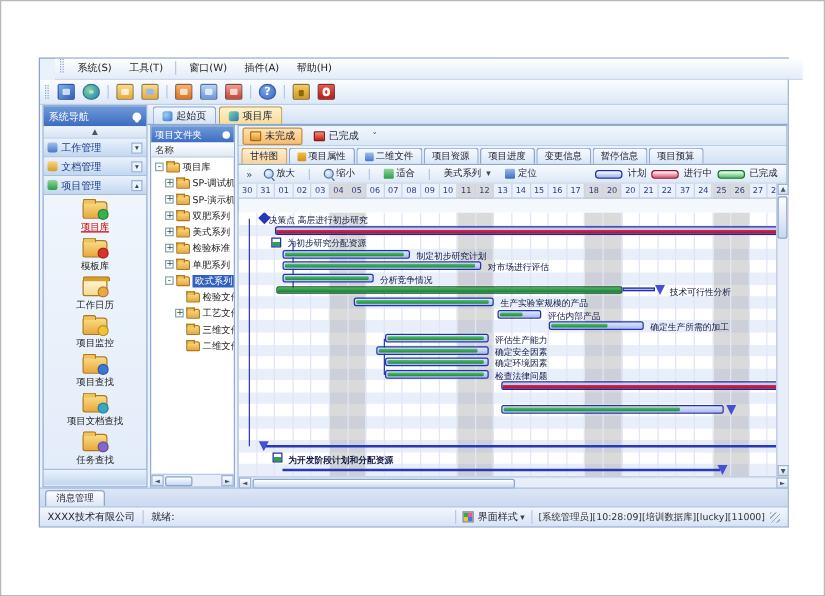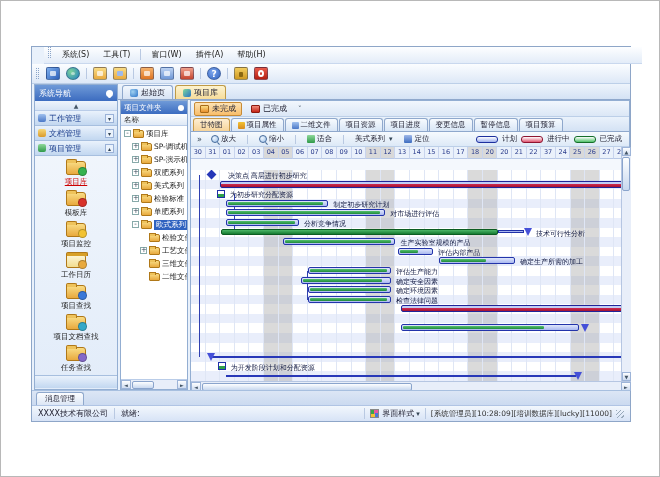--- a/index.html
+++ b/index.html
@@ -195,26 +195,26 @@
       <div id="nav-items">
           <div class="nav-item sel">
             <span class="nvic folder-project-icon"></span>
             <span class="lbl">项目库</span>
           </div>
           <div class="nav-item">
             <span class="nvic folder-template-icon"></span>
             <span class="lbl">模板库</span>
           </div>
           <div class="nav-item">
+            <span class="nvic calendar-icon"></span>
+            <span class="lbl">工作日历</span>
+          </div>
+          <div class="nav-item">
             <span class="nvic folder-monitor-icon"></span>
             <span class="lbl">项目监控</span>
-          </div>
-          <div class="nav-item">
-            <span class="nvic calendar-icon"></span>
-            <span class="lbl">工作日历</span>
           </div>
           <div class="nav-item">
             <span class="nvic folder-search-icon"></span>
             <span class="lbl">项目查找</span>
           </div>
           <div class="nav-item">
             <span class="nvic doc-search-icon"></span>
             <span class="lbl">项目文档查找</span>
           </div>
           <div class="nav-item">
@@ -468,21 +468,21 @@
             <div class="gcol" style="left: 349.4px;"></div>
             <div class="gcol" style="left: 364px;"></div>
             <div class="gcol" style="left: 378.6px;"></div>
             <div class="gcol" style="left: 393.2px;"></div>
             <div class="gcol" style="left: 407.8px;"></div>
             <div class="gcol" style="left: 422.4px;"></div>
             <div class="conn" style="left: 8.03px; top: 5px; height: 182.227px;"></div>
             <div class="conn" style="left: 43.07px; top: 24.1818px; height: 38.3636px;"></div>
             <div class="conn" style="left: 116.07px; top: 100.909px; height: 28.7727px;"></div>
             <div class="diam" style="left: 17.44px; top: 1px;"></div>
-            <span class="tlabel" style="left: 37px; top: 1px; font-family: Liberation Serif, serif;">决策点  高层进行初步研究</span>
+            <span class="tlabel" style="left: 24px; top: 1px;">决策点  高层进行初步研究</span>
             <div class="planred" style="left: 29.2px; width: 402.96px; top: 10.5909px;"></div>
             <div class="msbox" style="left: 25.93px; top: 19.6818px;"></div>
             <span class="tlabel" style="left: 38.93px; top: 20.1818px;">为初步研究分配资源</span>
             <div class="gbar" style="left: 35.04px; width: 102.2px; top: 29.7727px;">
               <div class="prog" style="width: 95%;"></div>
             </div>
             <span class="tlabel" style="left: 142.24px; top: 29.7727px;">制定初步研究计划</span>
             <div class="gbar" style="left: 35.04px; width: 159.14px; top: 39.3636px;">
               <div class="prog" style="width: 97%;"></div>
             </div>
@@ -524,21 +524,21 @@
             </div>
             <span class="tlabel" style="left: 205.02px; top: 125.682px;">检查法律问题</span>
             <div class="planred" style="left: 210.24px; width: 221.92px; top: 135.273px;"></div>
             <div class="gbar" style="left: 210.24px; width: 178.12px; top: 154.455px;">
               <div class="prog" style="width: 80%;"></div>
             </div>
             <div class="pennant" style="left: 390.36px; top: 153.955px;"></div>
             <div class="gline" style="left: 20.44px; width: 411.72px; top: 185.727px;"></div>
             <div class="pennant" style="left: 16.44px; top: 182.727px;"></div>
             <div class="msbox" style="left: 26.66px; top: 192.318px;"></div>
-            <span class="tlabel" style="left: 39.66px; top: 192.818px;">为开发阶段计划和分配资源</span>
+            <span class="tlabel" style="left: 39.66px; top: 192.818px; font-weight: bold;">为开发阶段计划和分配资源</span>
             <div class="gline" style="left: 35.04px; width: 350.4px; top: 204.909px;"></div>
             <div class="pennant" style="left: 383.44px; top: 201.909px;"></div>
           </div>
         <div id="vscroll">
           <div class="sbtn" style="width:9px;">▲</div>
           <div class="sthumb" style="width:8px;height:34px;margin:1px 0 0 0;"></div>
           <div class="sbtn" style="width:9px;position:absolute;bottom:0;">▼</div>
         </div>
         <div id="hscroll">
           <span class="sbtn">◄</span>

